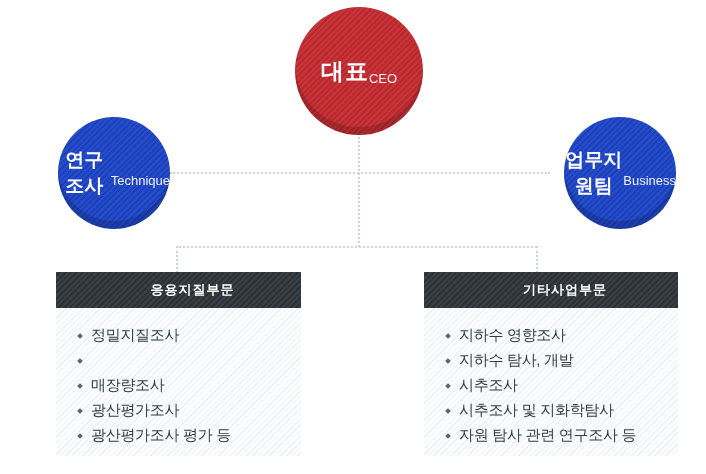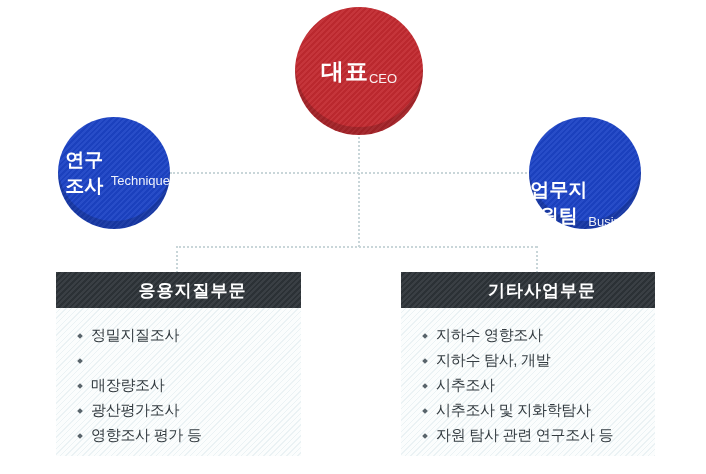--- a/index.html
+++ b/index.html
@@ -22,34 +22,34 @@
   
   .circle {
     position:absolute; border-radius:50%;
     display:flex; align-items:center; justify-content:center;
     color:#fff; text-align:center;
     background-image:repeating-linear-gradient(135deg, rgba(255,255,255,0.05) 0 2px, rgba(0,0,0,0.04) 2px 4px);
     box-shadow:inset 0 -8px 0 rgba(0,0,0,0.16);
   }
   .circle-ceo  { left:295px; top:7px;  width:128px; height:128px; background-color:#c22a30; }
   .circle-tech { left:58px;  top:117px; width:112px; height:112px; background-color:#1c43c5; }
-  .circle-biz  { left:529px; top:117px; width:112px; height:112px; background-color:#1c43c5;align-items:flex-end; }
+  .circle-biz  { left:564px; top:117px; width:112px; height:112px; background-color:#1c43c5; }
   .circle-title { font-weight:bold; letter-spacing:1px; }
   .circle-ceo  .circle-title { font-size:23px; }
   .circle-tech .circle-title, .circle-biz .circle-title { font-size:19px; letter-spacing:0; }
   .circle-sub { font-size:13px; margin-top:15px; color:rgba(255,255,255,0.92); }
 
   
   .dept { position:absolute; top:272px; }
   .dept-left  { left:56px;  width:245px; }
-  .dept-right { left:401px; width:254px; }
+  .dept-right { left:424px; width:254px; }
   .dept-header {
     height:36px; background-color:#2f353a;
     background-image:repeating-linear-gradient(135deg, rgba(255,255,255,0.05) 0 2px, rgba(0,0,0,0.08) 2px 4px);
-    color:#fff; font-size:17px; font-weight:bold; letter-spacing:1px;
+    color:#fff; font-size:13px; font-weight:bold; letter-spacing:1px;
     display:flex; align-items:center; justify-content:center;padding-left:28px;
   }
   .dept-body {
     height:148px; padding:15px 0 0 20px;
     background-color:#fbfdfd;
     background-image:repeating-linear-gradient(135deg, transparent 0 3px, rgba(150,185,198,0.16) 3px 4px);
   }
   .dept-list { list-style:none; }
   .dept-list li {
     display:flex; align-items:center; height:25px;
@@ -100,21 +100,21 @@
         <li>
             <span class="bullet"></span>
             <span>매장량조사</span>
           </li>
         <li>
             <span class="bullet"></span>
             <span>광산평가조사</span>
           </li>
         <li>
             <span class="bullet"></span>
-            <span>영향조사 평가 등</span>
+            <span>광산평가조사 평가 등</span>
           </li>
       </ul>
     </div>
   </div>
 
   <div class="dept dept-right">
     <div class="dept-header">기타사업부문</div>
     <div class="dept-body">
       <ul class="dept-list">
         <li>

